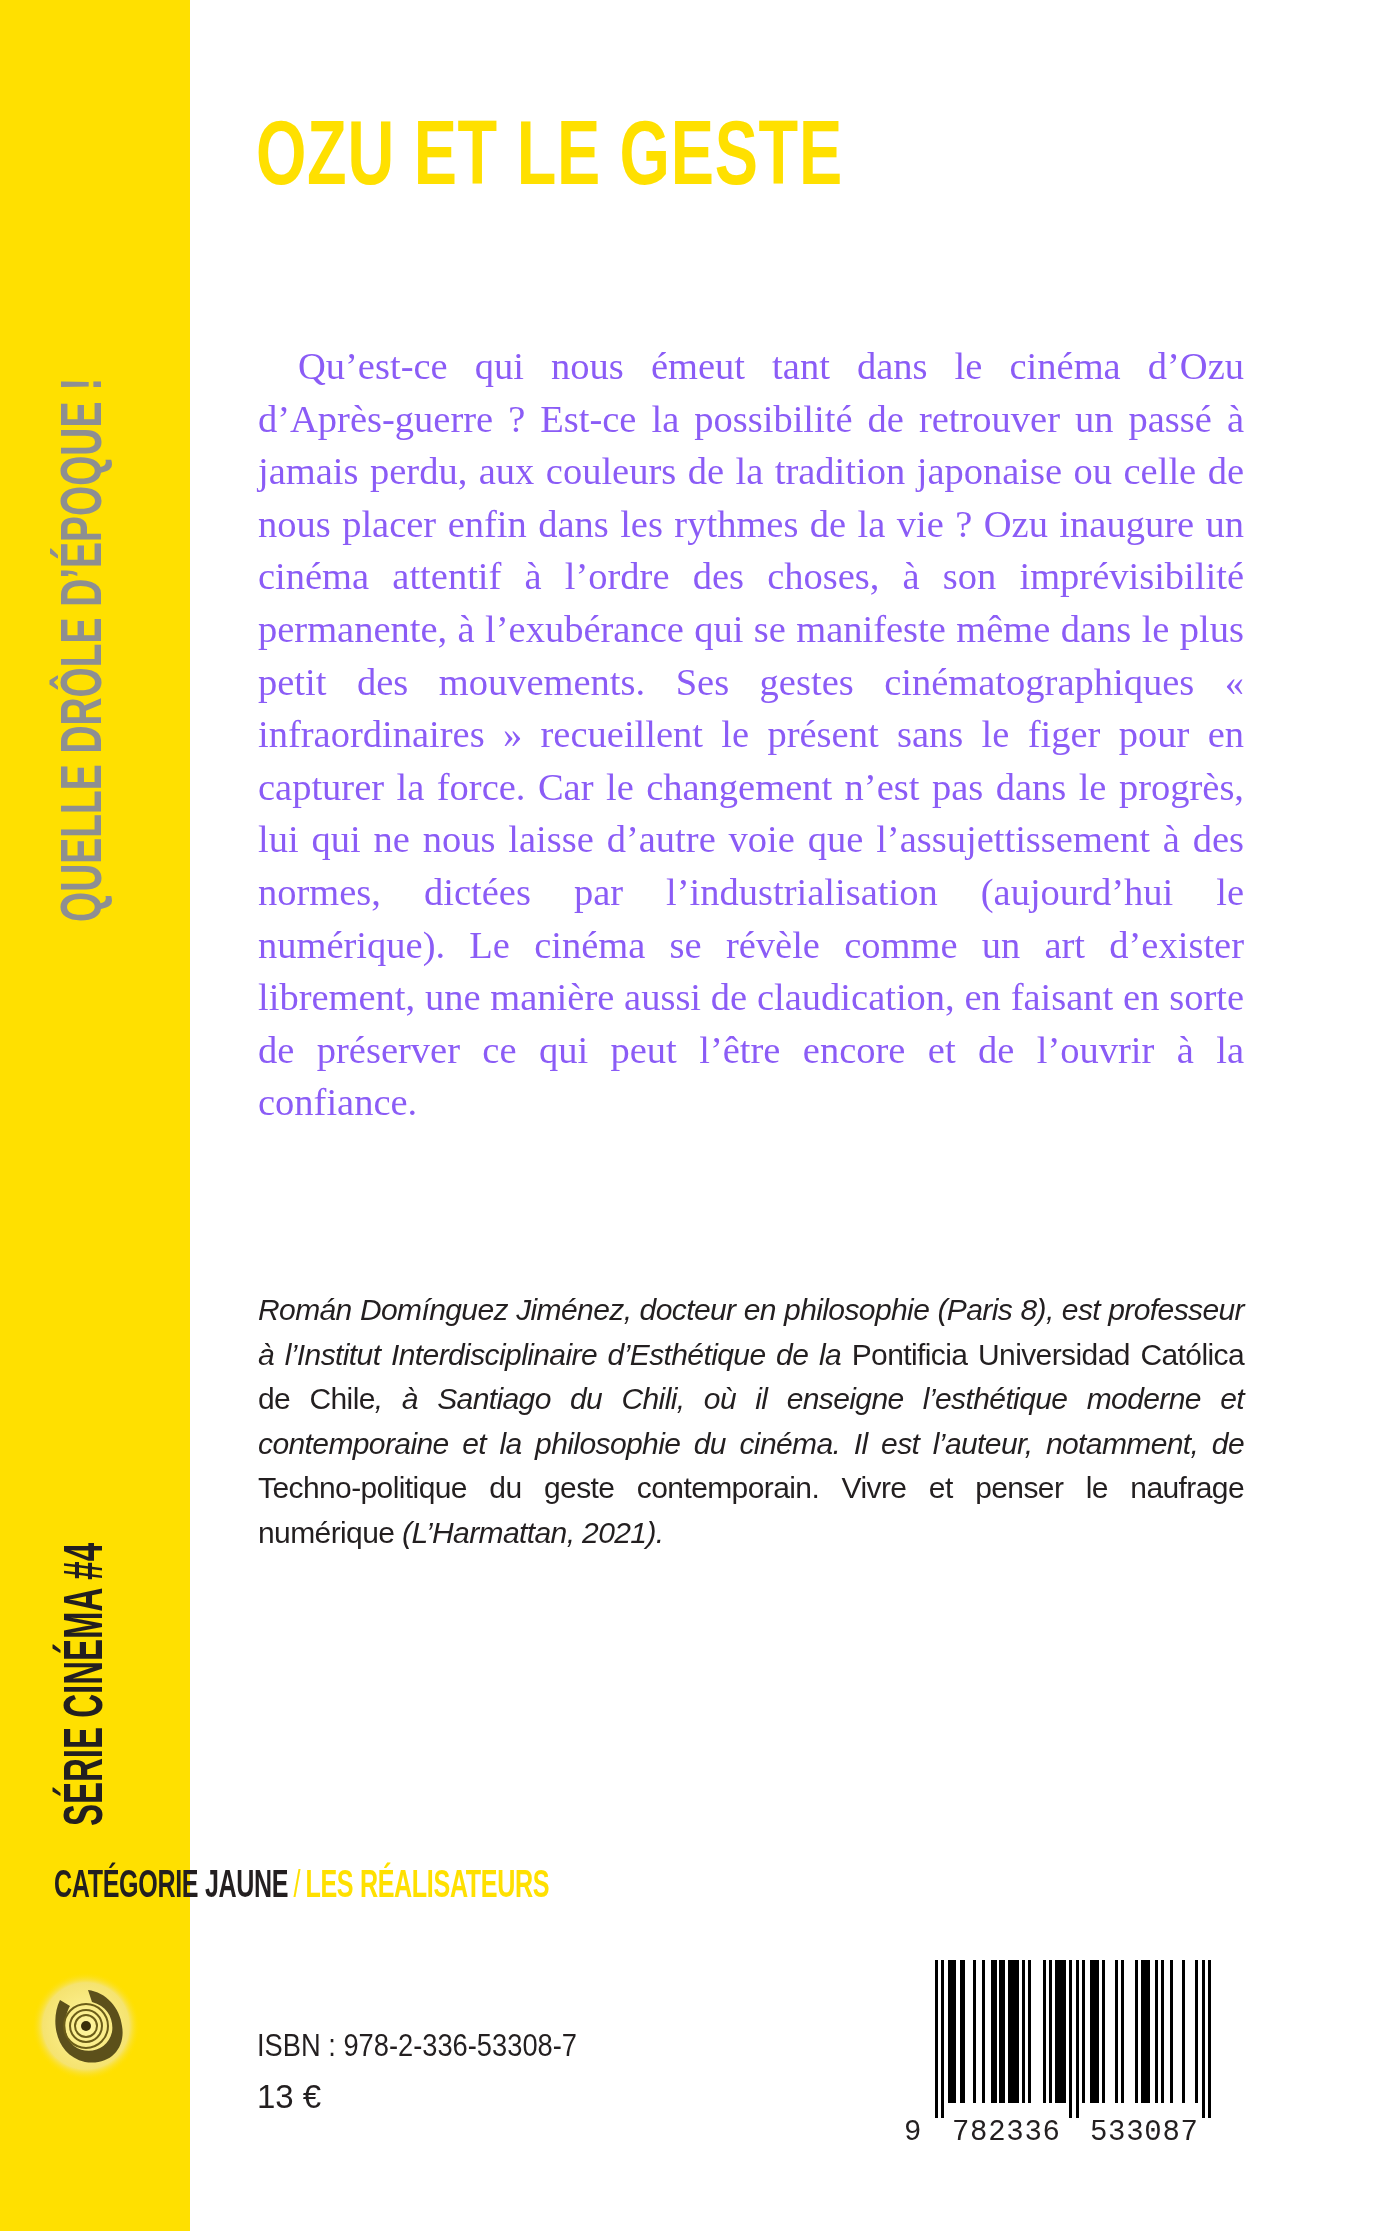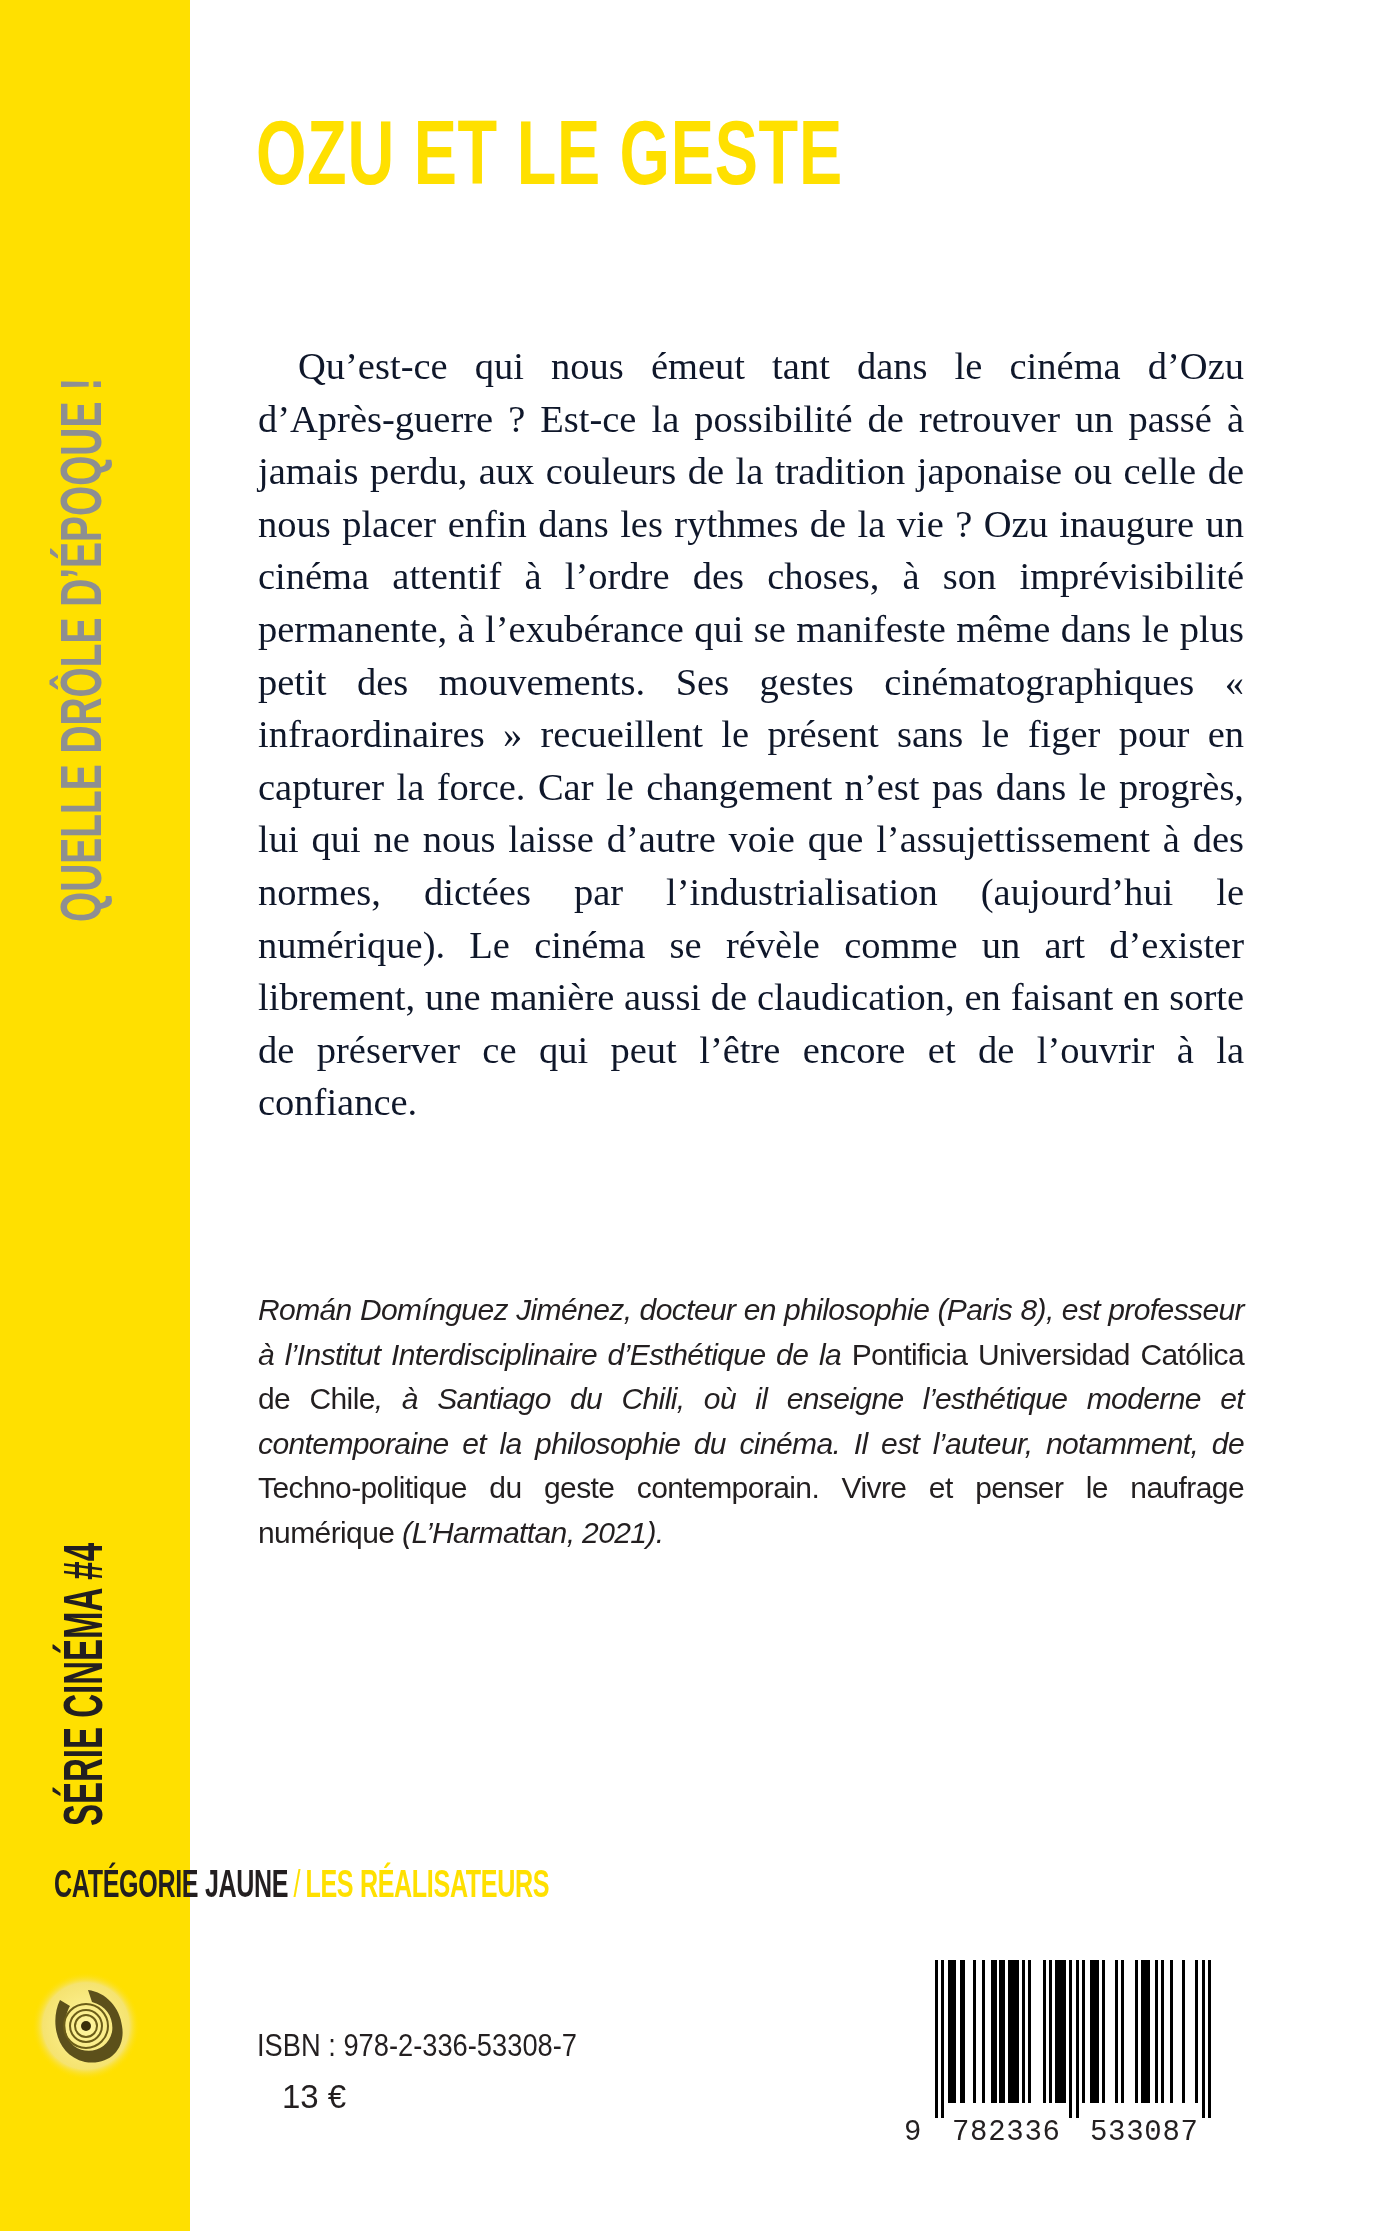--- a/index.html
+++ b/index.html
@@ -22,36 +22,36 @@
     position:absolute; left:54px; top:1865px; white-space:nowrap;
     font-family:"Liberation Sans", sans-serif; font-weight:bold; font-size:38px; line-height:1;
     transform:scaleX(0.66); transform-origin:left top; letter-spacing:-0.5px;
   }
   .cat-main { color:#231f20; }
   .cat-sep { color:#ffe000; font-weight:normal; margin:0 8px; }
   .cat-sub { color:#ffe000; }
   .logo { position:absolute; left:30px; top:1970px; width:112px; height:112px; }
   .blurb {
     position:absolute; left:258px; top:340px; width:986px;
-    font-family:"Liberation Serif", serif; font-size:38.5px; line-height:52.6px; color:#0f172a;
+    font-family:"Liberation Serif", serif; font-size:38.5px; line-height:52.6px; color:#8b5cf6;
     text-align:justify; text-indent:40px; margin:0;
   }
   .bio {
     position:absolute; left:258px; top:1288px; width:986px;
     font-family:"Liberation Sans", sans-serif; font-size:30px; line-height:44.6px; color:#231f20;
     text-align:justify; margin:0; letter-spacing:-0.6px;
   }
   .bio b { font-weight:normal; font-style:italic; }
   .bio i { }
   .isbn, .price {
     position:absolute; left:257px; white-space:nowrap;
     font-family:"Liberation Sans", sans-serif; color:#231f20; line-height:1;
   }
   .isbn { top:2030px; font-size:31px; transform:scaleX(0.88); transform-origin:left top; }
-  .price { top:2080px; font-size:33px;margin-left:25px; }
+  .price { top:2080px; font-size:33px; }
   .barcode { position:absolute; left:900px; top:1955px; width:330px; height:200px; }
   .bc-digits { font-family:"Liberation Mono", monospace; font-size:29px; fill:#231f20; }
 </style>
 </head>
 <body>
 
 <div class="band"></div>
 
 <div class="title">OZU ET LE GESTE</div>
 

